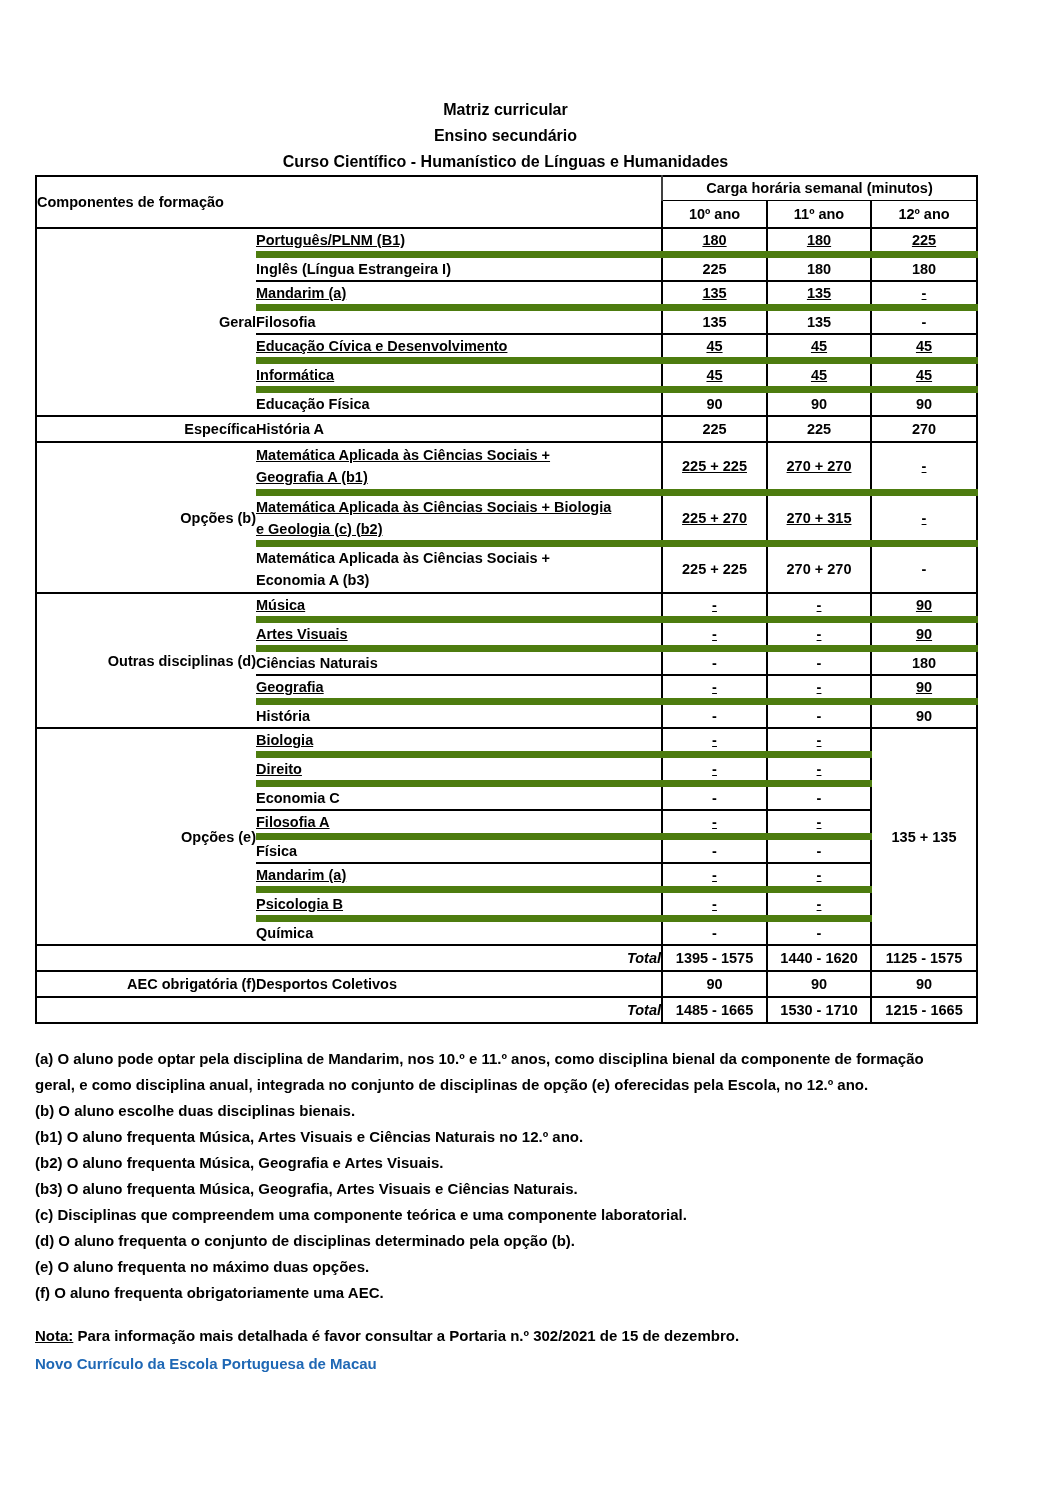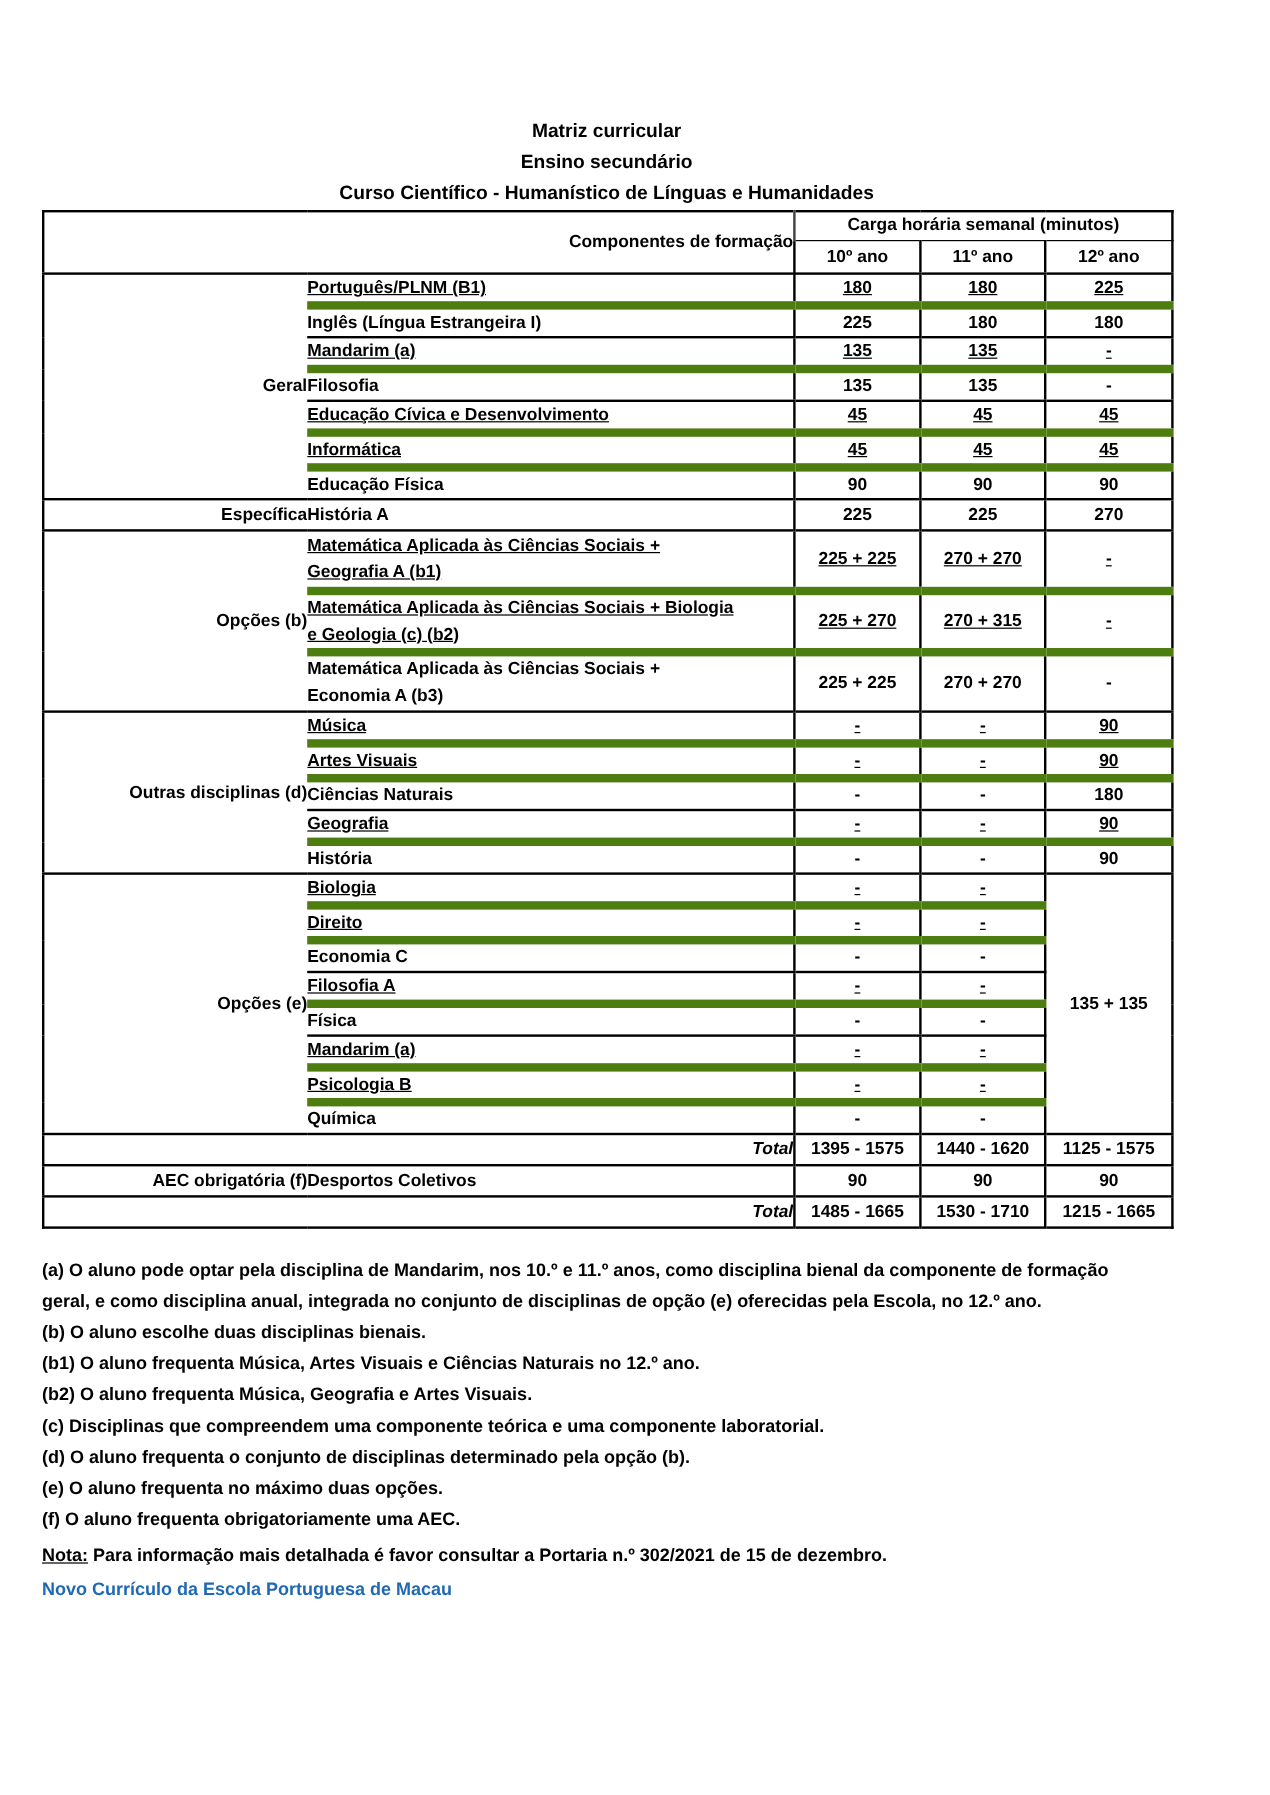--- a/index.html
+++ b/index.html
@@ -27,41 +27,41 @@
   table.matrix td {
     padding: 0;
     vertical-align: middle;
     overflow: hidden;
   }
   tr.r { height: 26px; }
   tr.tall { height: 50px; }
   tr.hr1 { height: 24px; }
   tr.hr2 { height: 28px; }
 
-  .hcomp { text-align: right; }
+  .hcomp { text-align: left; }
   .hload { text-align: center; border-left: 2px solid #404040; border-bottom: 1px solid #000; }
   .hyear { text-align: center; border-left: 2px solid #000; }
   tr.hr2 > td { border-bottom: 2.5px solid #000; }
 
   .grp  { text-align: right; padding-left: 13px; }
   .subj { text-align: left; padding-left: 8px; white-space: pre-line; line-height: 22px; }
   .val  { text-align: center; border-left: 2px solid #000; }
 
   tr.thin  > td.c { border-bottom: 7px solid #4d7c0f; text-decoration: underline; }
   tr.thick > td.c { border-bottom: 2px solid #000; }
   tr.sec   > td   { border-top: 2.5px solid #000; }
 
   .tlabel { text-align: right; padding-right: 9px; font-style: italic; }
 
   
   .notes { margin-top: 22px; width: 900px; font-size: 15px; font-weight: bold; }
   .notes p { margin: 0; line-height: 26px; }
 
   
-  .footer { margin-top: 3px; font-size: 15px; font-weight: bold; }
+  .footer { margin-top: 16px; font-size: 15px; font-weight: bold; }
   .footer p { margin: 0; line-height: 28px; }
   .nota-label { text-decoration: underline; }
   .doc-link { cursor: pointer; }
 </style>
 </head>
 <body>
 
 <div class="page">
 
   <div class="titles">
@@ -262,20 +262,21 @@
       <td class="val">1215 - 1665</td>
     </tr>
   </tbody>
     </table>
 
   <div class="notes">
     <p>(a) O aluno pode optar pela disciplina de Mandarim, nos 10.º e 11.º anos, como disciplina bienal da componente de formação geral, e como disciplina anual, integrada no conjunto de disciplinas de opção (e) oferecidas pela Escola, no 12.º ano.</p>
     <p>(b) O aluno escolhe duas disciplinas bienais.</p>
     <p>(b1) O aluno frequenta Música, Artes Visuais e Ciências Naturais no 12.º ano.</p>
     <p>(b2) O aluno frequenta Música, Geografia e Artes Visuais.</p>
+    <p>(b3) O aluno frequenta Música, Geografia, Artes Visuais e Ciências Naturais.</p>
     <p>(c) Disciplinas que compreendem uma componente teórica e uma componente laboratorial.</p>
     <p>(d) O aluno frequenta o conjunto de disciplinas determinado pela opção (b).</p>
     <p>(e) O aluno frequenta no máximo duas opções.</p>
     <p>(f) O aluno frequenta obrigatoriamente uma AEC.</p>
   </div>
 
   <div class="footer">
     <p><span class="nota-label">Nota:</span><span> Para informação mais detalhada é favor consultar a Portaria n.º 302/2021 de 15 de dezembro.</span></p>
     <p><a class="doc-link" style="color: rgb(31, 104, 181);">Novo Currículo da Escola Portuguesa de Macau</a></p>
   </div>

